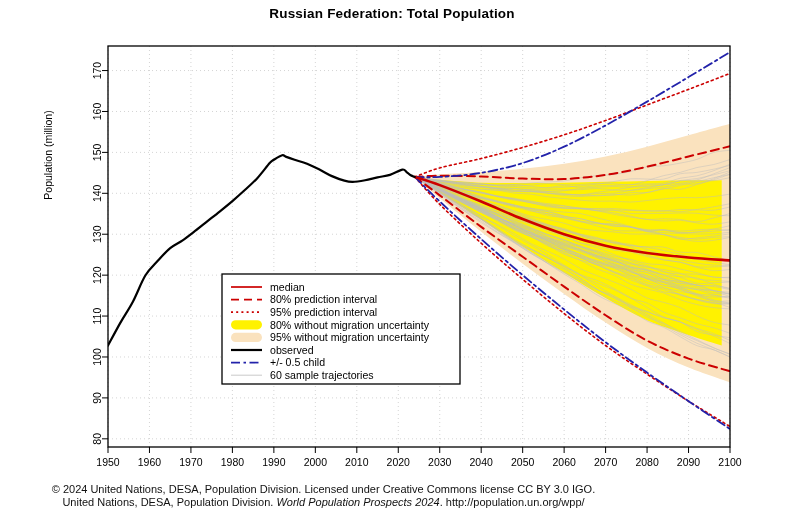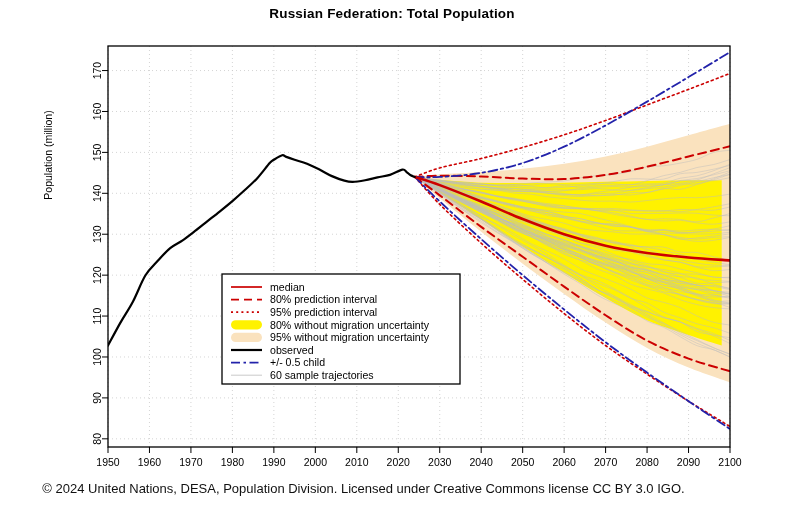--- a/index.html
+++ b/index.html
@@ -6,21 +6,21 @@
   body{width:800px;height:514px;overflow:hidden;
        font-family:"Liberation Sans","DejaVu Sans",sans-serif;color:#000;}
   #root{position:relative;width:800px;height:514px;}
   #chart-title{position:absolute;left:0;top:6px;width:784px;text-align:center;
       font-size:13.5px;font-weight:bold;letter-spacing:.2px;}
   #ylabel{position:absolute;left:42px;top:155px;width:16px;
       font-size:10.5px;transform:rotate(-90deg);transform-origin:left top;
       white-space:nowrap;}
   #ylabel span{display:block;position:absolute;left:-150px;top:0;width:300px;text-align:center;}
   #footer{position:absolute;left:0;top:483px;width:647px;text-align:center;
-      font-size:13px;line-height:12.5px;color:#111;margin-left:40px;}
+      font-size:11px;line-height:12.5px;color:#111;}
   #footer .it{font-style:italic;}
   svg{position:absolute;left:0;top:0;}
   .tick-lbl{font-family:"Liberation Sans","DejaVu Sans",sans-serif;font-size:10.5px;fill:#000;}
   .leg-lbl{font-family:"Liberation Sans","DejaVu Sans",sans-serif;font-size:10.6px;fill:#000;}
 </style>
 </head>
 <body>
 
 <div id="root">
 
@@ -213,15 +213,16 @@
         <text x="270" y="353.8" class="leg-lbl">observed</text>
         <line x1="231" y1="362.6" x2="262" y2="362.6" stroke="#2222AA" stroke-width="1.7" stroke-linecap="butt" stroke-dasharray="9,3.5,2.5,3.5"></line>
         <text x="270" y="366.40000000000003" class="leg-lbl">+/- 0.5 child</text>
         <line x1="231" y1="375.2" x2="262" y2="375.2" stroke="#BBBBBB" stroke-width="0.8" stroke-linecap="butt"></line>
         <text x="270" y="379" class="leg-lbl">60 sample trajectories</text>
       </g>
   </svg>
 
   <div id="footer">
     <div>© 2024 United Nations, DESA, Population Division. Licensed under Creative Commons license CC BY 3.0 IGO.</div>
+    <div><span>United Nations, DESA, Population Division. </span><span class="it">World Population Prospects 2024</span><span>. http://population.un.org/wpp/</span></div>
   </div>
 
 </div>
 
 </body></html>

